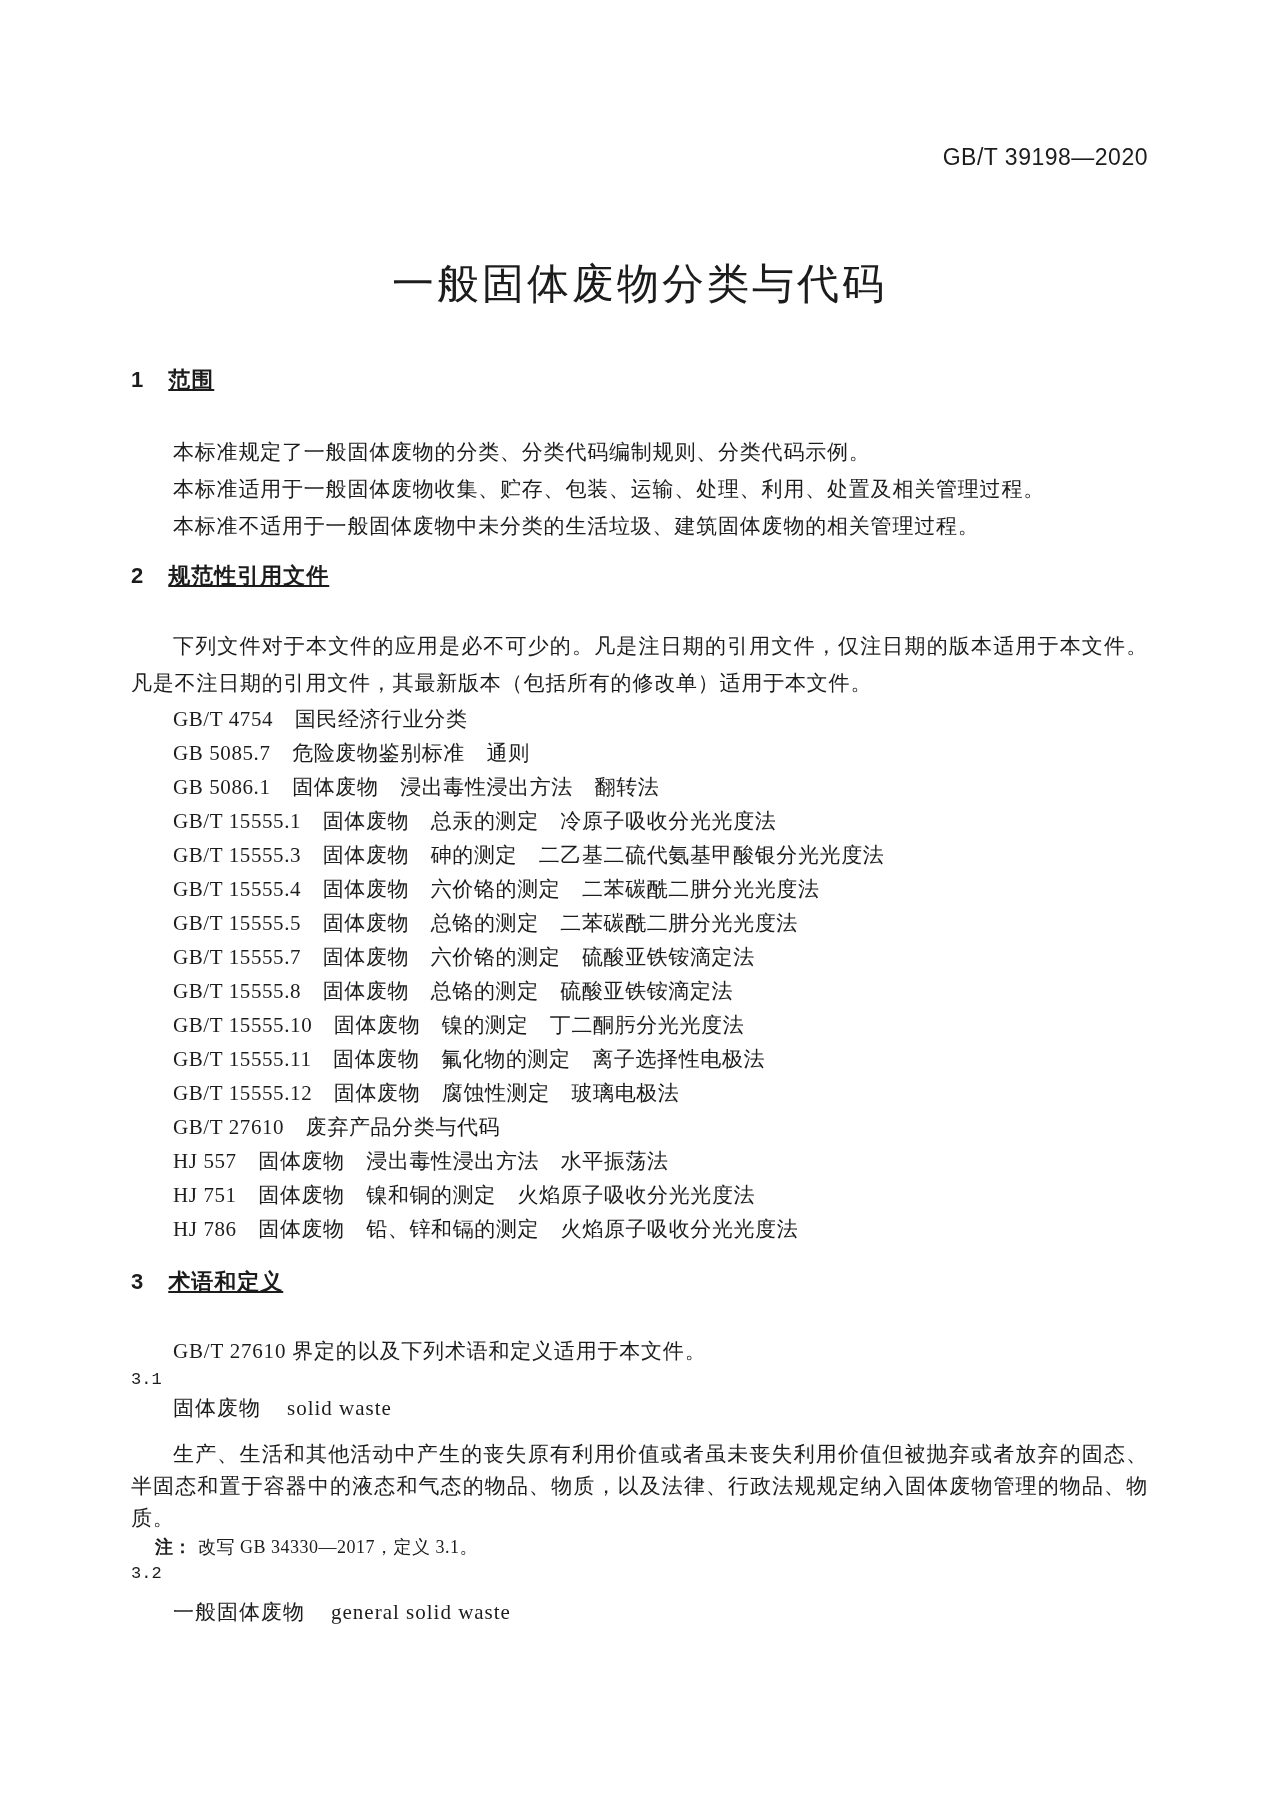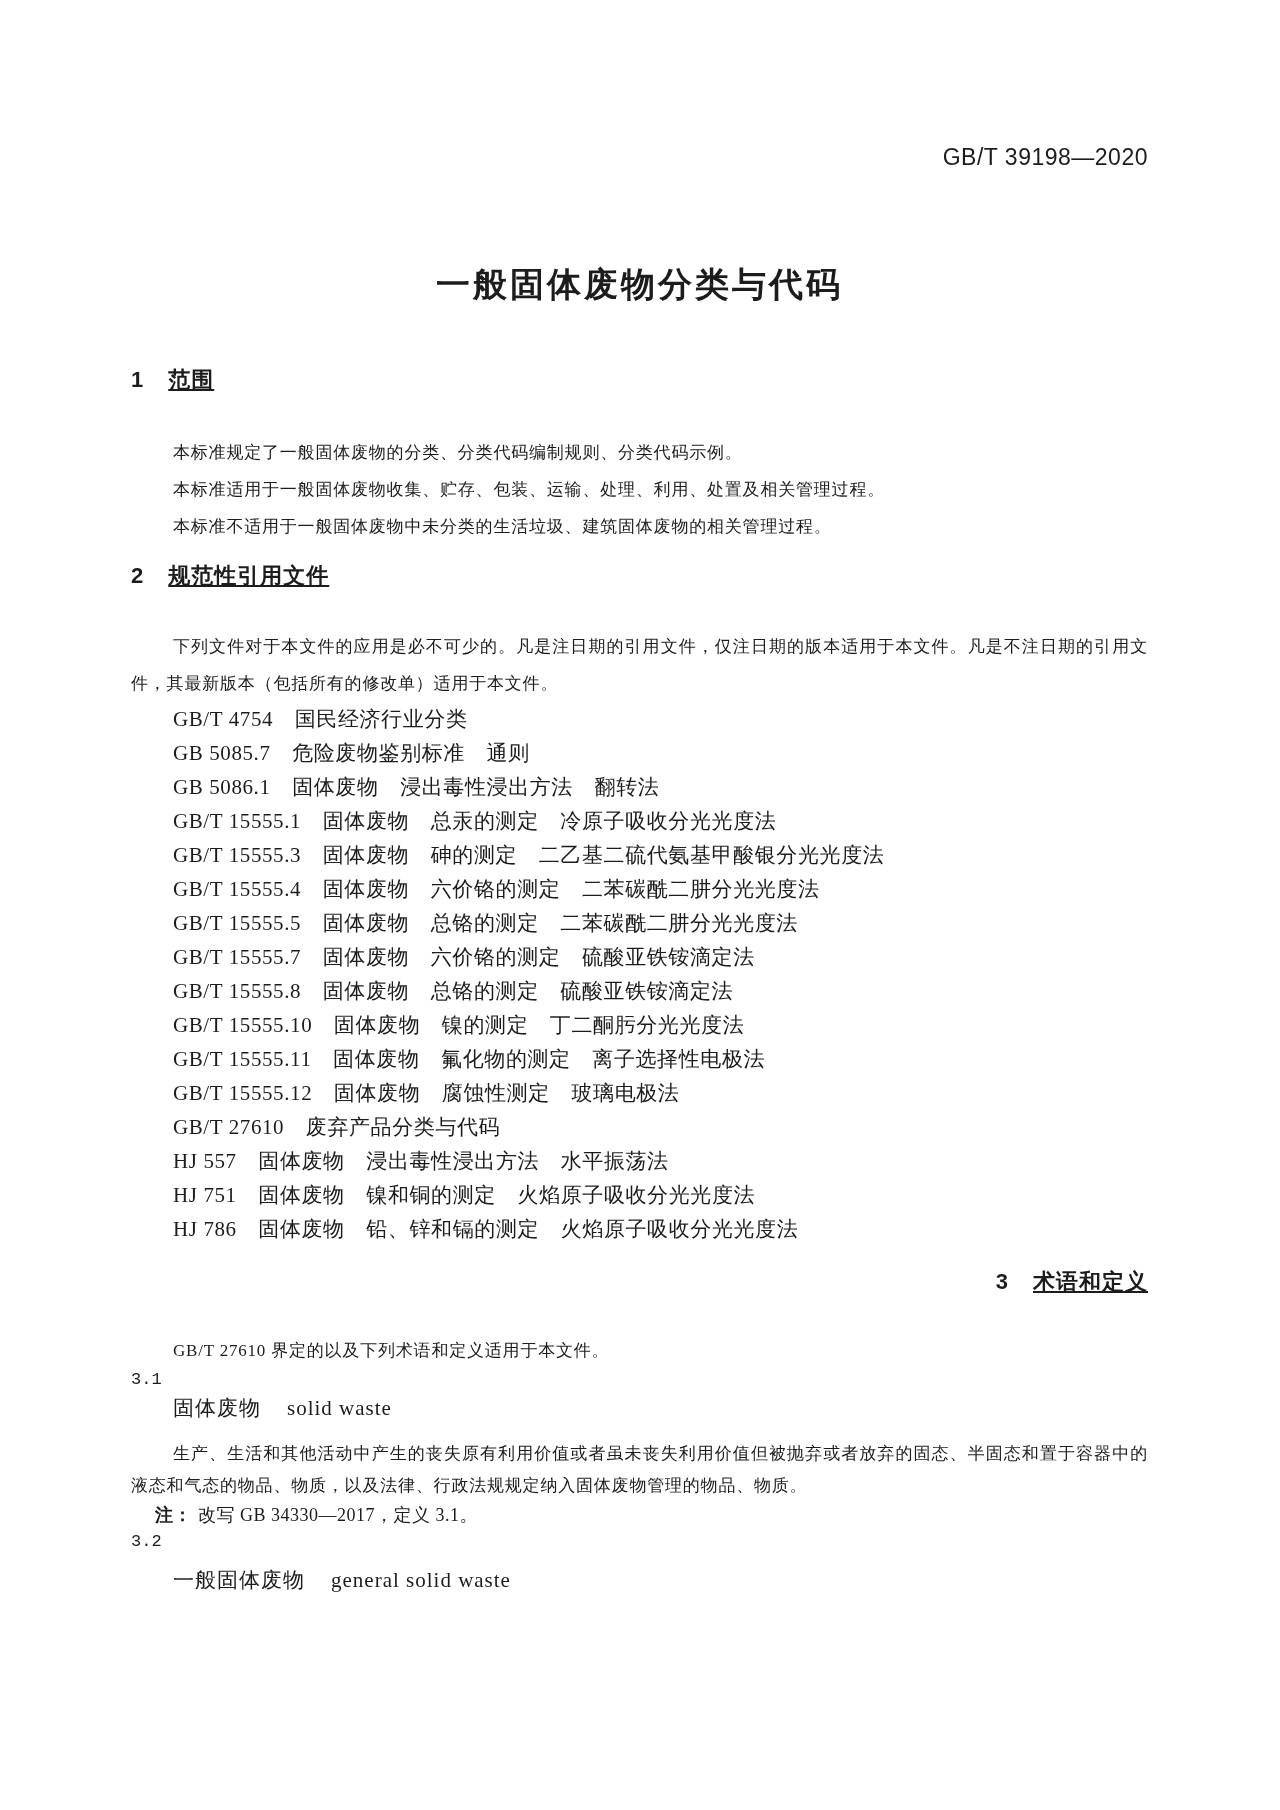--- a/index.html
+++ b/index.html
@@ -24,41 +24,41 @@
     font-weight: 400;
     font-size: 23px;
     line-height: 24px;
     letter-spacing: 0.5px;
   }
   
   .doc-title {
     margin-top: 93px;
     text-align: center;
     font-family: "Liberation Sans", "DejaVu Sans", sans-serif;
-    font-weight: 700;
-    font-size: 34px;
+    font-weight: 400;
+    font-size: 42px;
     line-height: 44px;
     letter-spacing: 3px;
   }
   
   .sec-head {
     font-family: "Liberation Sans", "DejaVu Sans", sans-serif;
     font-weight: 700;
     font-size: 22px;
     line-height: 28px;
     letter-spacing: 1px;
     text-decoration: underline;
   }
   .sec-head .sec-num { display: inline-block; margin-right: 24px; font-weight: 700; }
   .mt-scope { margin-top: 60px; }
   .mt-refs  { margin-top: 17px; }
-  .mt-terms { margin-top: 22px; text-align: right; }
+  .mt-terms { margin-top: 22px; }
 
   .body-text {
-    font-size: 17px;
+    font-size: 21px;
     line-height: 37px;
     letter-spacing: 0.8px;
     text-align: justify;
   }
   .indent { text-indent: 42px; }
   .scope-paras { margin-top: 40px; }
   .refs-intro  { margin-top: 38px; }
   .terms-intro { margin-top: 40px; line-height: 30px; }
 
   .ref-list {

